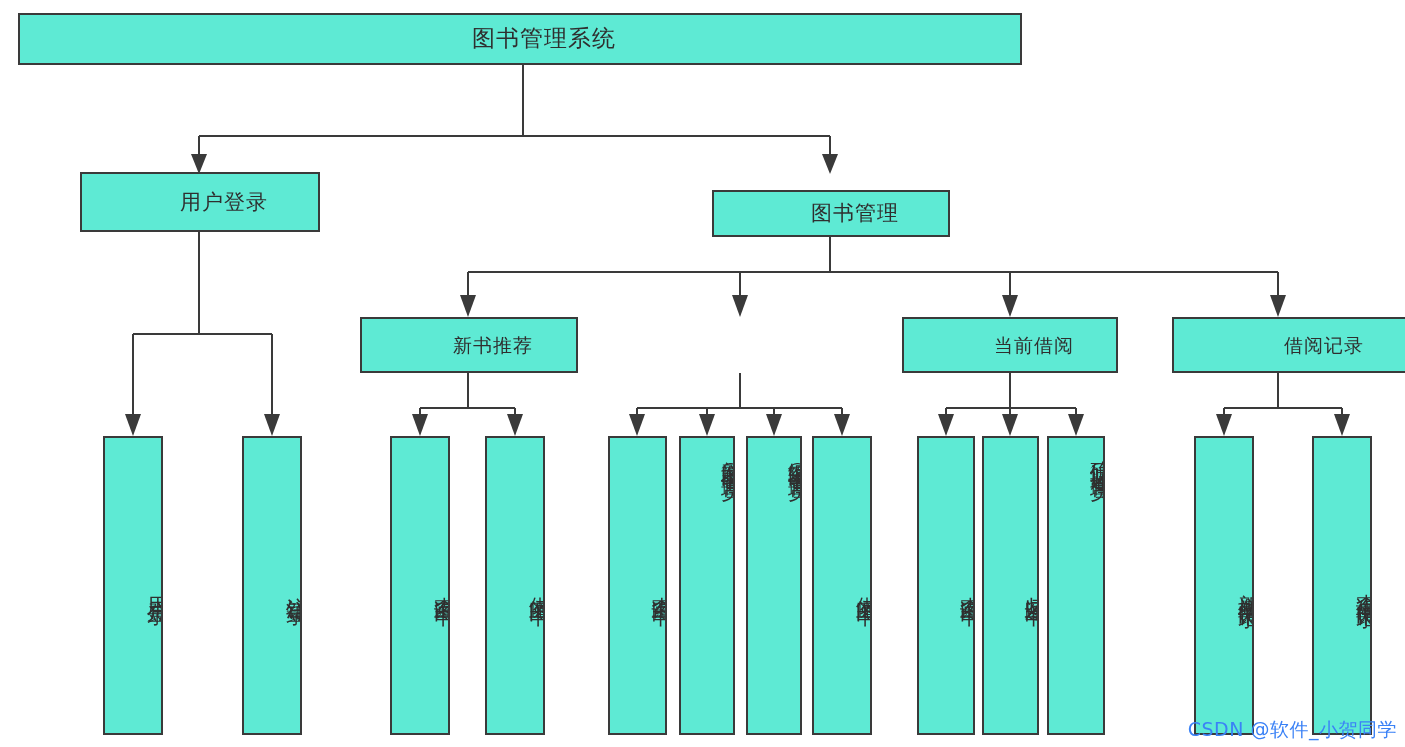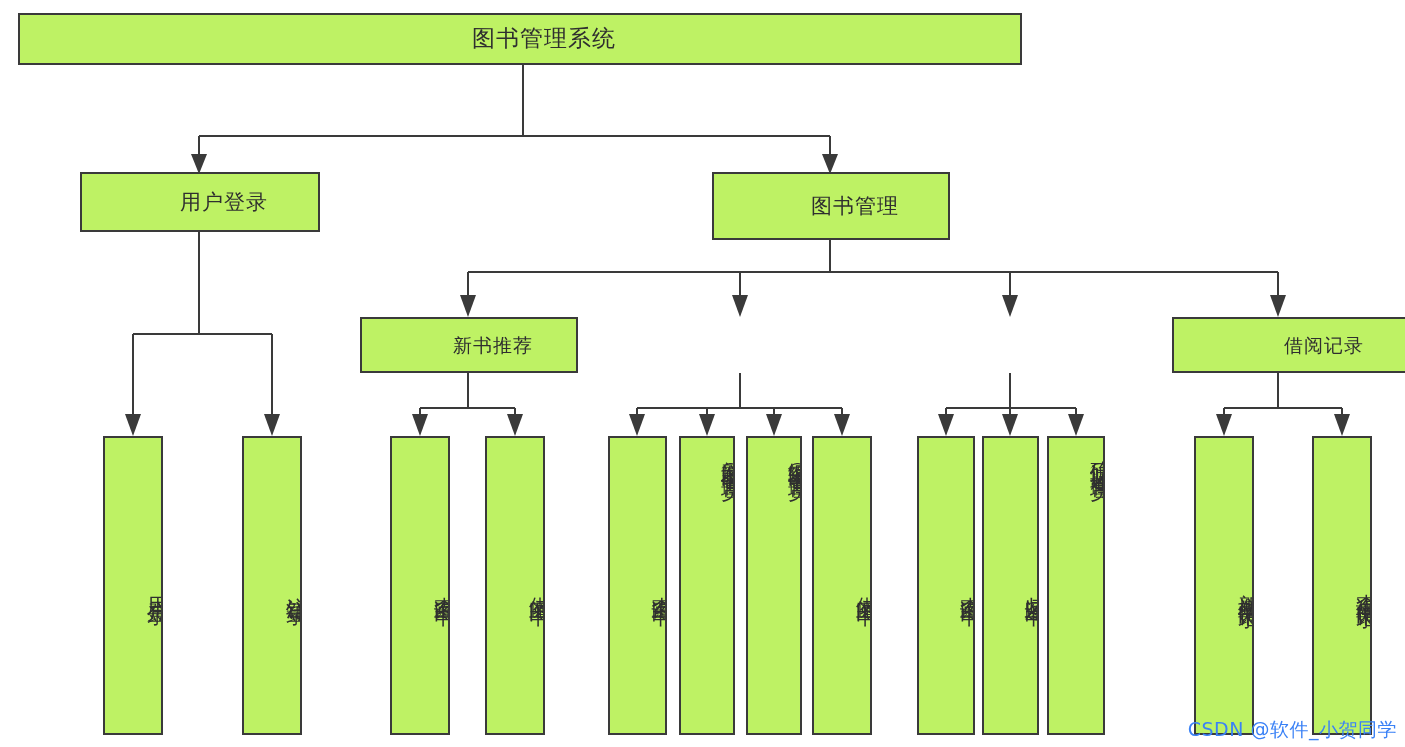--- a/index.html
+++ b/index.html
@@ -37,21 +37,21 @@
   }
   #connector-layer polygon.arrow-head {
     fill: #3a3a3a;
     stroke: none;
   }
   
   .node {
     position: absolute;
     box-sizing: border-box;
     border: 2.4px solid #3a3a3a;
-    background: #bef264;
+    background: #5eead4;
     display: flex;
     align-items: center;
     justify-content: center;
     overflow: hidden;
     padding-left: 48px;
   }
   .node .node-label {
     display: block;
     text-align: center;
     line-height: 1.18;
@@ -172,29 +172,32 @@
   </svg>
 
   <div class="node node-root" style="left:18px; top:13px; width:1004px; height:52px;">
     <span class="node-label">图书管理系统</span>
   </div>
 
   <div class="node node-l2" style="left:80px; top:172px; width:240px; height:60px;">
     <span class="node-label">用户登录</span>
   </div>
 
-  <div class="node node-l2" style="left:712px; top:172px; width:238px; height:68px;">
+  <div class="node node-l2" style="left:712px; top:190px; width:238px; height:47px;">
     <span class="node-label">图书管理</span>
   </div>
 
   <div class="node node-l3" style="left:360px; top:317px; width:218px; height:56px;">
     <span class="node-label">新书推荐</span>
   </div>
 
 
+  <div class="node node-l3" style="left:902px; top:317px; width:216px; height:56px;">
+    <span class="node-label">当前借阅</span>
+  </div>
 
   <div class="node node-l3" style="left:1172px; top:317px; width:256px; height:56px;">
     <span class="node-label">借阅记录</span>
   </div>
 
   <div class="node node-leaf leaf-centered" style="left:103px; top:436px; width:60px; height:299px;">
     <span class="node-label">用户登录</span>
   </div>
 
   <div class="node node-leaf leaf-centered" style="left:242px; top:436px; width:60px; height:299px;">

